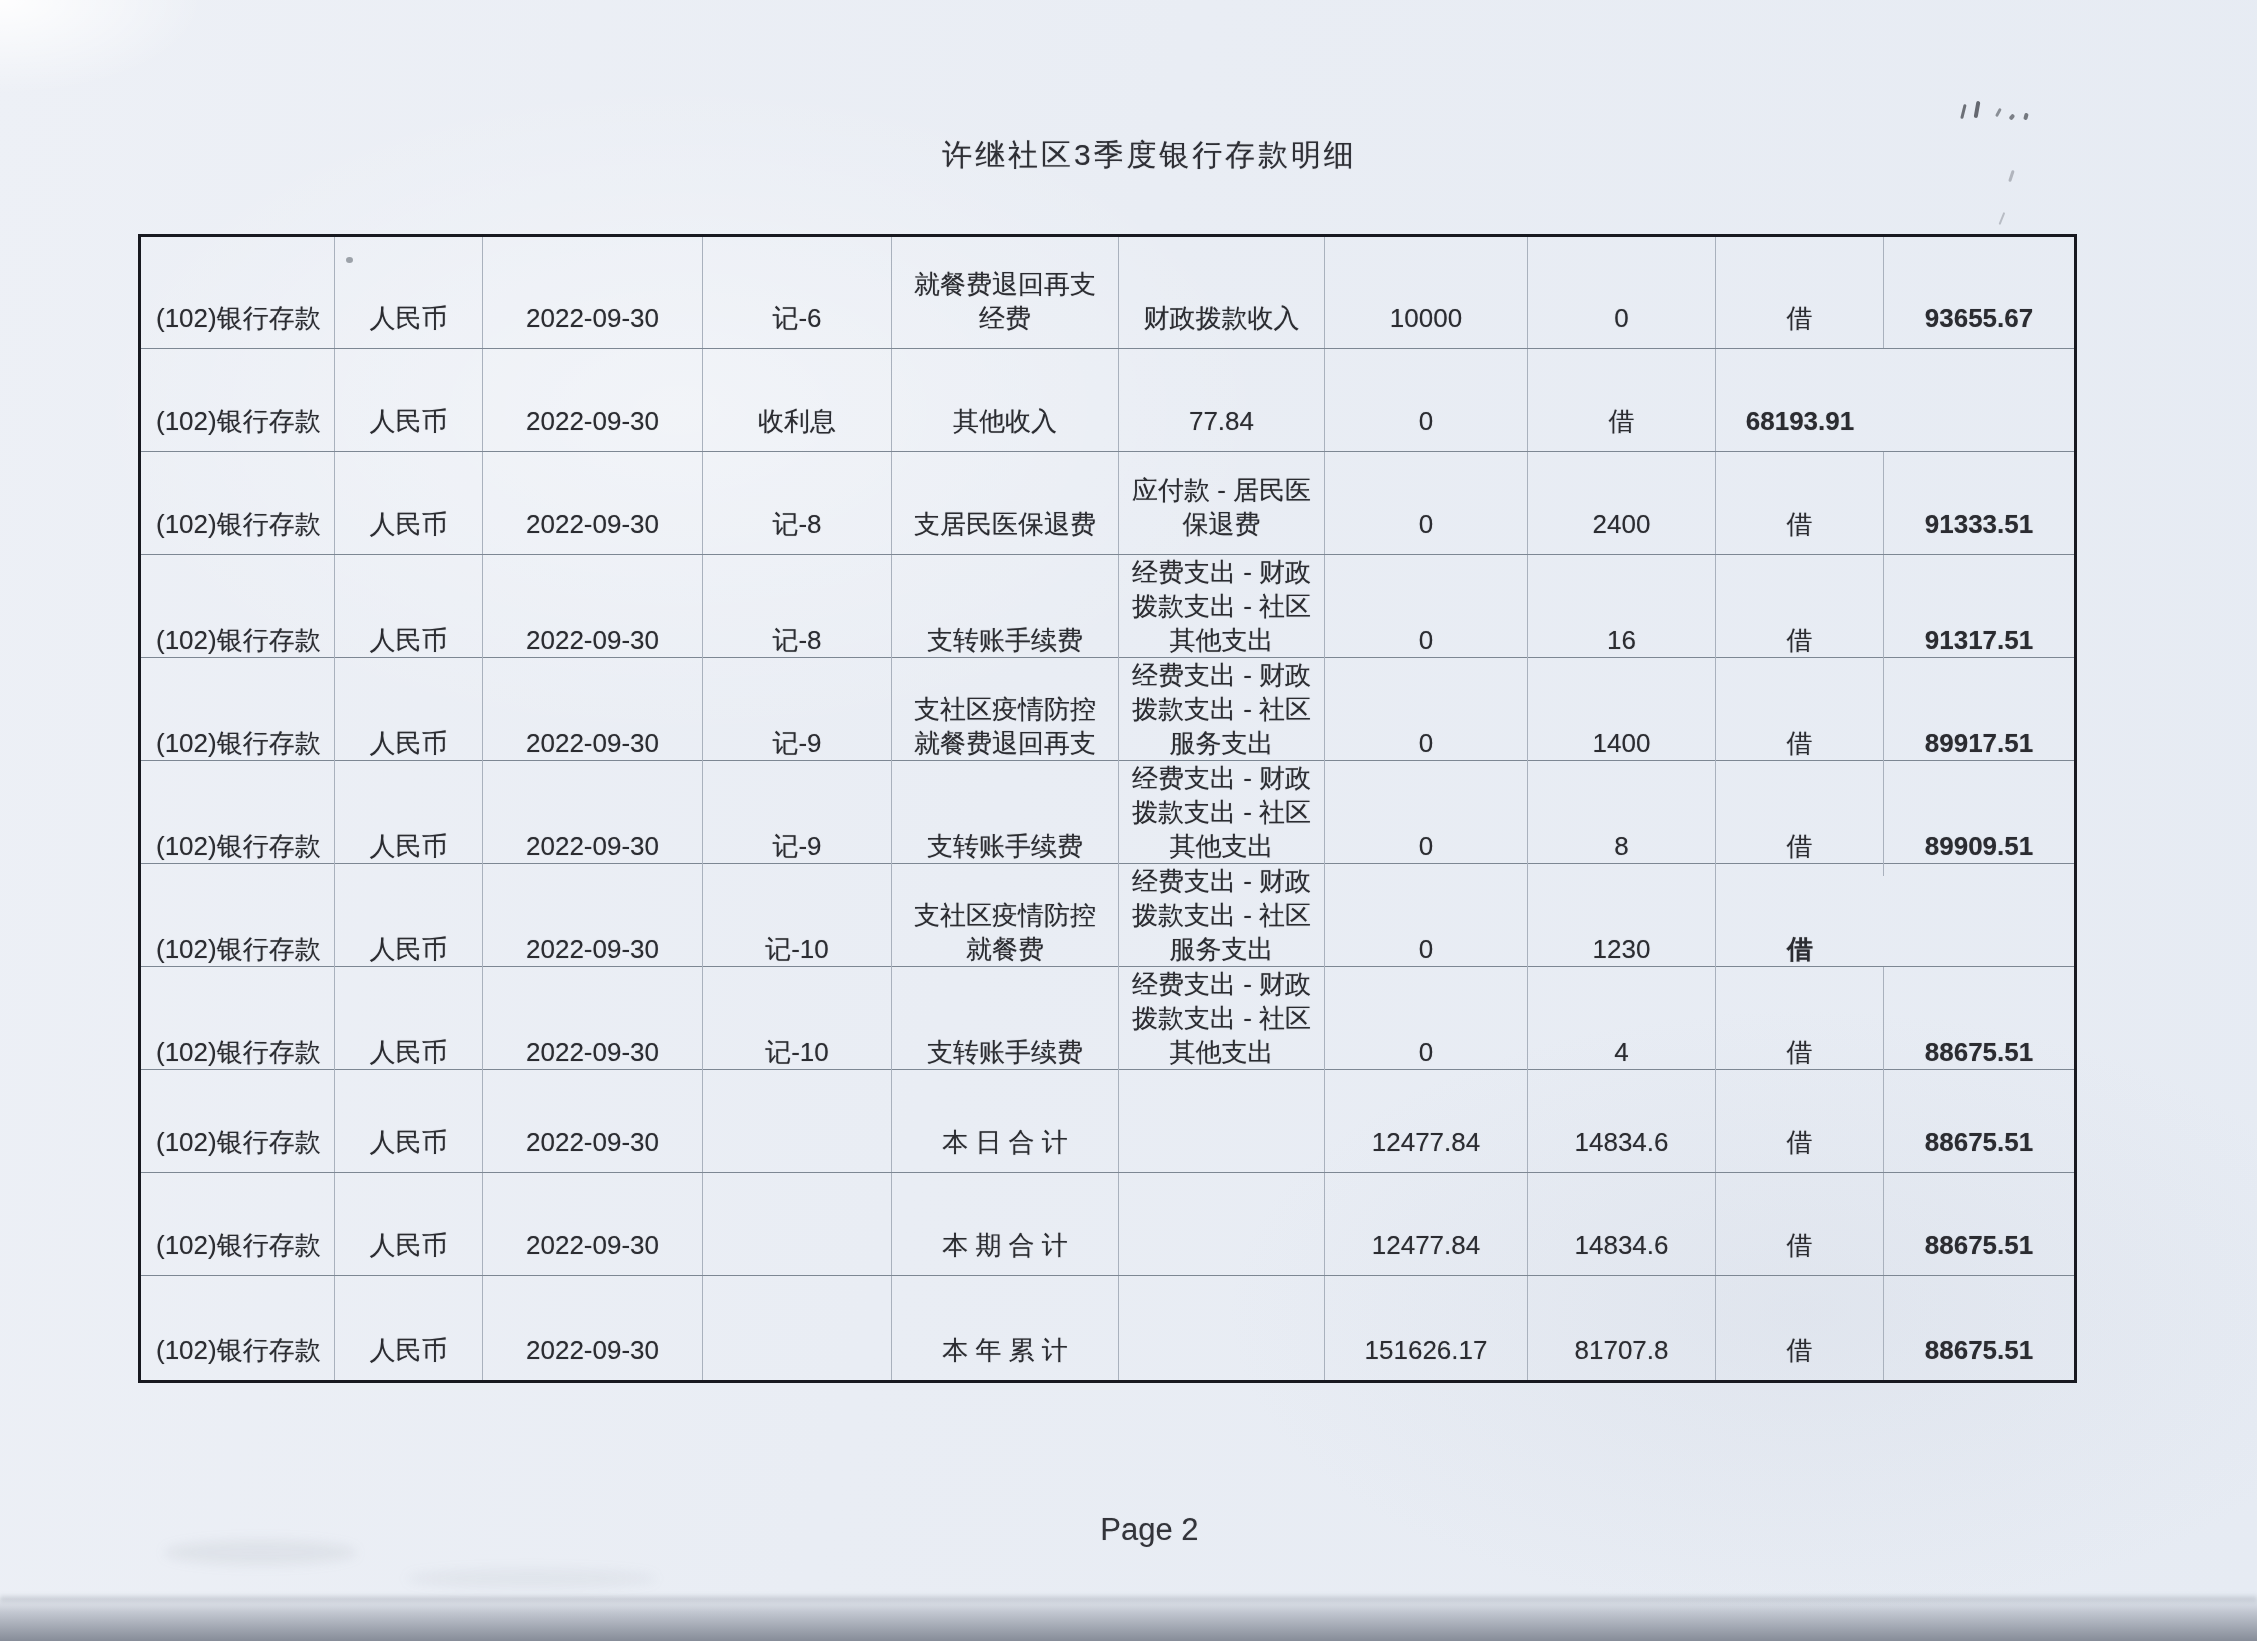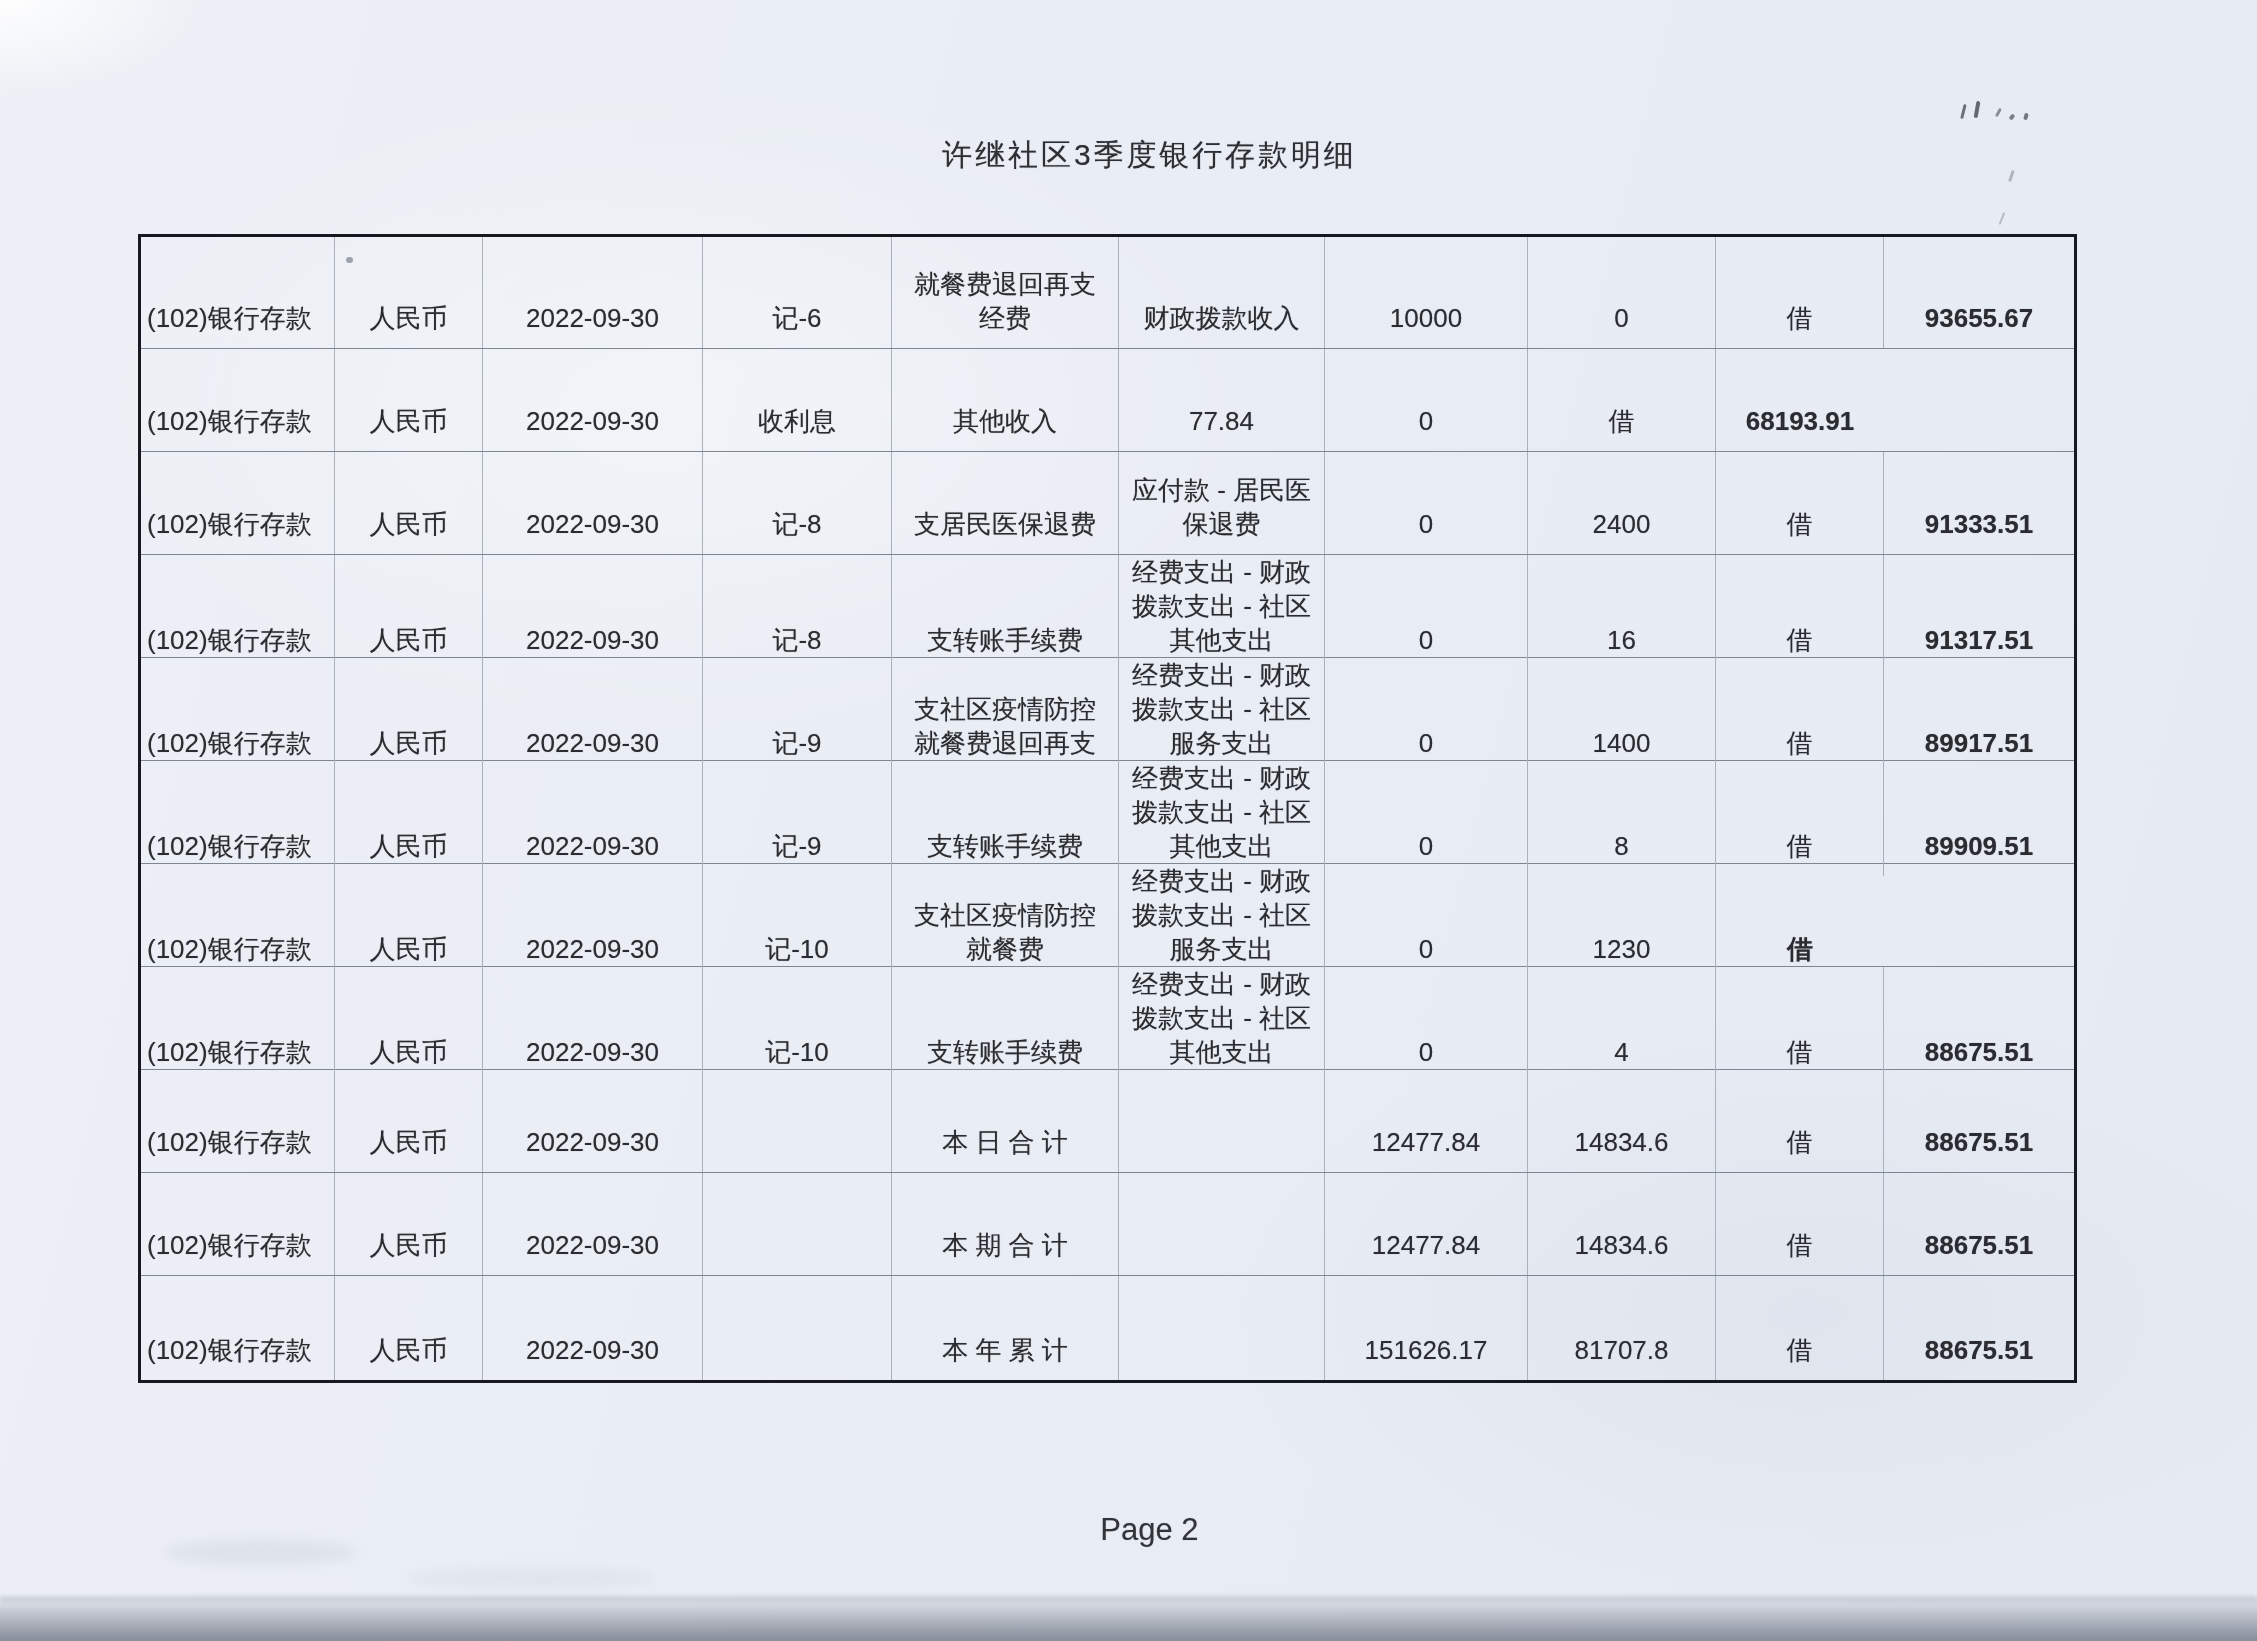--- a/index.html
+++ b/index.html
@@ -73,21 +73,21 @@
     overflow:visible;
   }
   .tcell:last-child{border-right:none;font-weight:bold;}
   .ctext{
     white-space:pre-line;text-align:center;
     font-size:26px;line-height:34px;color:#2b2c31;
     padding-bottom:12.6px;
     text-shadow:0 0 1px rgba(43,44,49,.4);
   }
   .tcell.c-account{justify-content:flex-start;}
-  .tcell.c-account .ctext{text-align:left;padding-left:6px;}
+  .tcell.c-account .ctext{text-align:left;padding-left:15px;}
 </style>
 </head>
 <body>
 
 <div class="paper">
   <div class="smudge a"></div>
   <div class="smudge b"></div>
   <div class="speck"></div>
 
   <div class="title">许继社区3季度银行存款明细</div>

